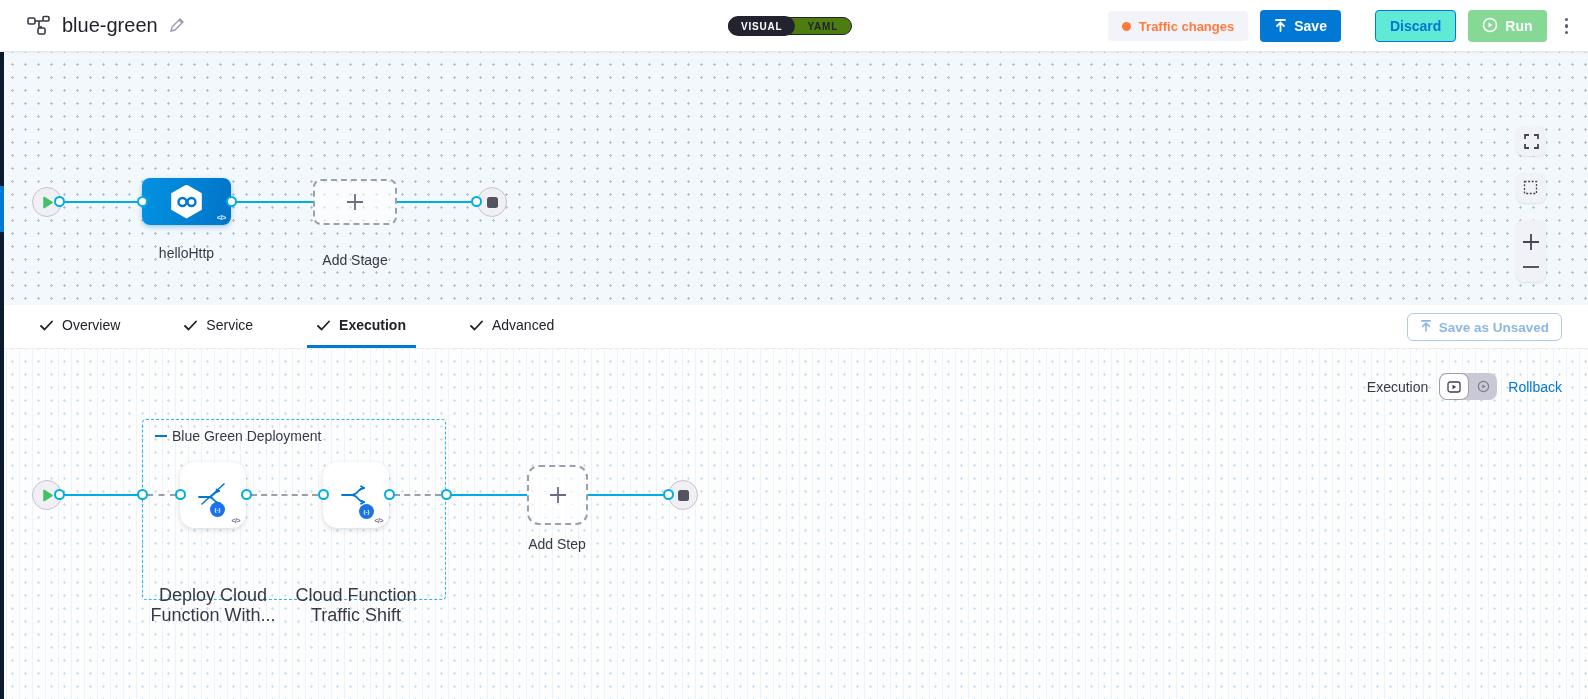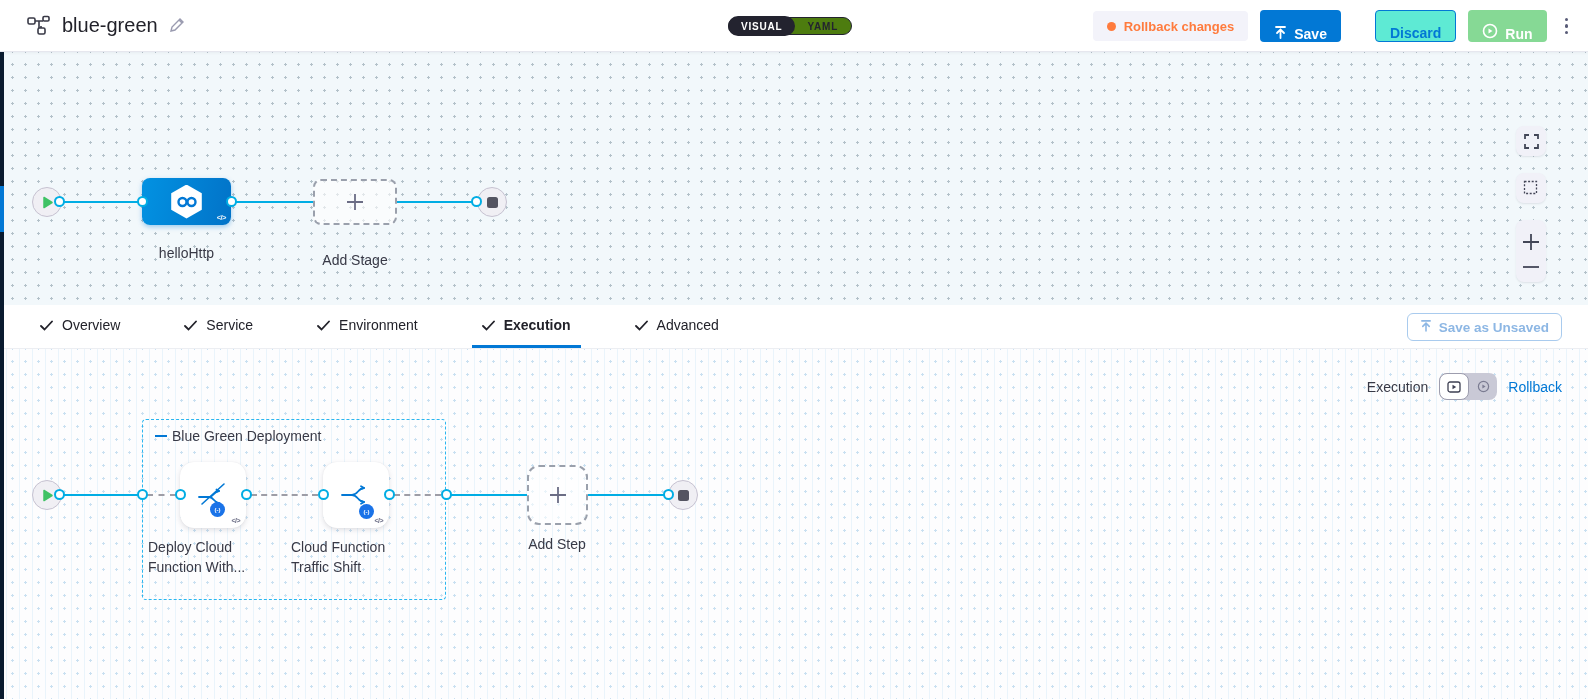--- a/index.html
+++ b/index.html
@@ -18,21 +18,21 @@
   .view-toggle { position:absolute; left:728px; top:17px; display:flex; align-items:center;
                  border:1px solid #23232f; border-radius:10px; background:#4d7c0f; height:18px; }
   .view-toggle .seg { font-size:10px; font-weight:bold; letter-spacing:.8px; padding:0 13px;
                       height:18px; display:flex; align-items:center; color:#23232f; cursor:pointer; }
   .view-toggle .seg.active { background:#23232f; color:#fff; border-radius:10px; margin:-1px; height:20px; }
 
   .header-right { position:absolute; right:14px; top:0; height:52px; display:flex; align-items:center; gap:12px; }
   .unsaved-badge { display:flex; align-items:center; gap:8px; background:#f3f3fa; border-radius:4px;
                    height:30px; padding:0 14px; color:#ff7b3d; font-size:13px; font-weight:bold; }
   .unsaved-dot { width:9px; height:9px; border-radius:50%; background:#ff7b3d; }
-  .btn { display:flex; align-items:flex-end; gap:7px; height:32px; padding:0 14px; border-radius:4px;
+  .btn { display:flex; align-items:center; gap:7px; height:32px; padding:0 14px; border-radius:4px;
          font-size:14px; font-weight:bold; cursor:pointer; border:none; font-family:"Liberation Sans",sans-serif; }
   .btn-save { background:#0278d5; color:#fff; }
   .btn-discard { background:#5eead4; color:#0278d5; border:1.5px solid #0278d5;margin-left:22px; }
   .btn-run { background:#86d995; color:#fff; }
   .kebab { display:flex; flex-direction:column; gap:3px; padding:4px 6px; cursor:pointer; }
   .kebab i { width:3.5px; height:3.5px; border-radius:50%; background:#585b77; }
 
   
   .left-strip { position:absolute; left:0; top:52px; width:4px; height:647px; background:#0a1b2f; z-index:25; }
   .left-strip-accent { position:absolute; left:0; top:134px; width:4px; height:46px; background:#0278d5; }
@@ -96,21 +96,21 @@
                  font-size:14px; color:#383946; cursor:pointer; }
   .group-dash { width:12px; height:2.5px; background:#0278d5; }
 
   .step-card { position:absolute; width:66px; height:66px; border-radius:14px; background:#fff;
                box-shadow:0 2px 5px rgba(96,97,112,.18),0 0 1px rgba(40,41,61,.1);
                display:flex; align-items:center; justify-content:center; cursor:pointer; z-index:5; }
   .step-badge { position:absolute; left:30px; top:40px; width:15px; height:15px; border-radius:50%;
                 background:#1a73e8; color:#fff; font-size:6px; font-weight:bold;
                 display:flex; align-items:center; justify-content:center; z-index:6; }
   .step-code { position:absolute; right:6px; bottom:4px; font-size:7px; font-weight:bold; color:#6b6d85; letter-spacing:-.5px; }
-  .step-label { position:absolute; font-size:14px; line-height:20px; color:#383946; z-index:5; }
+  .step-label { position:absolute; font-size:18px; line-height:20px; color:#383946; text-align:center; z-index:5;margin-top:48px; }
 </style>
 </head>
 <body>
 
 <div class="app">
 
   <header class="header">
     <div class="header-left">
       <span class="icon-btn">
         <svg width="26" height="22" viewBox="0 0 26 22" fill="none" stroke="#383946" stroke-width="1.6">
@@ -129,21 +129,21 @@
     </div>
 
     <div class="view-toggle">
       <span class="seg active">VISUAL</span>
       <span class="seg">YAML</span>
     </div>
 
     <div class="header-right">
       <div class="unsaved-badge">
         <span class="unsaved-dot"></span>
-        <span>Rollback changes</span>
+        <span>Traffic changes</span>
       </div>
       <button class="btn btn-save">
         <span>
           <svg width="13" height="14" viewBox="0 0 13 14" fill="none" stroke="#fff" stroke-width="1.8" stroke-linecap="round">
             <path d="M2 2 h9 M6.5 13 V5 M3 8 l3.5-3.5 L10 8"></path>
           </svg>
         </span>
         <span>Save</span>
       </button>
       <button class="btn btn-discard">
@@ -238,28 +238,20 @@
       <span>Overview</span>
     </div>
     <div class="tab">
       <span class="chk">
           <svg width="13" height="11" viewBox="0 0 13 11" fill="none" stroke="#22222a" stroke-width="1.8" stroke-linecap="round">
             <path d="M1 6 L4.5 9.5 L12 1.5"></path>
           </svg>
         </span>
       <span>Service</span>
     </div>
-    <div class="tab">
-      <span class="chk">
-          <svg width="13" height="11" viewBox="0 0 13 11" fill="none" stroke="#22222a" stroke-width="1.8" stroke-linecap="round">
-            <path d="M1 6 L4.5 9.5 L12 1.5"></path>
-          </svg>
-        </span>
-      <span>Environment</span>
-    </div>
     <div class="tab active">
       <span class="chk">
           <svg width="13" height="11" viewBox="0 0 13 11" fill="none" stroke="#22222a" stroke-width="1.8" stroke-linecap="round">
             <path d="M1 6 L4.5 9.5 L12 1.5"></path>
           </svg>
         </span>
       <span>Execution</span>
     </div>
     <div class="tab">
       <span class="chk">

